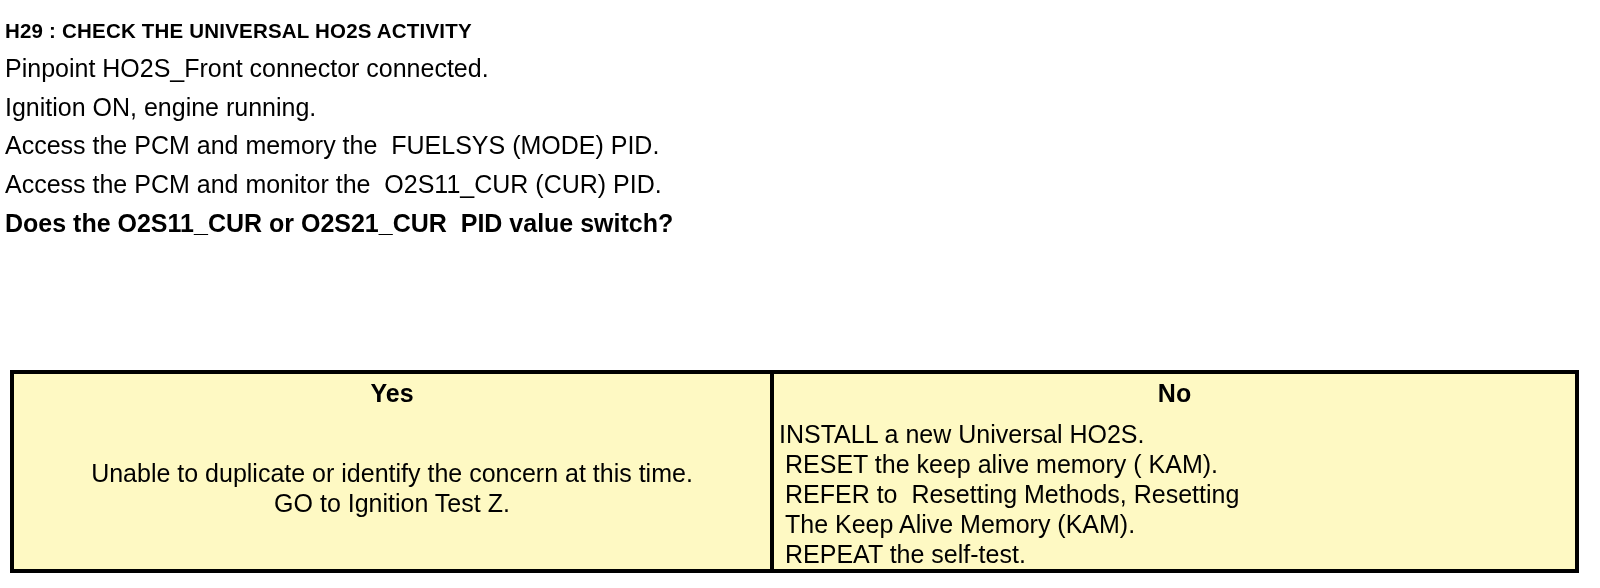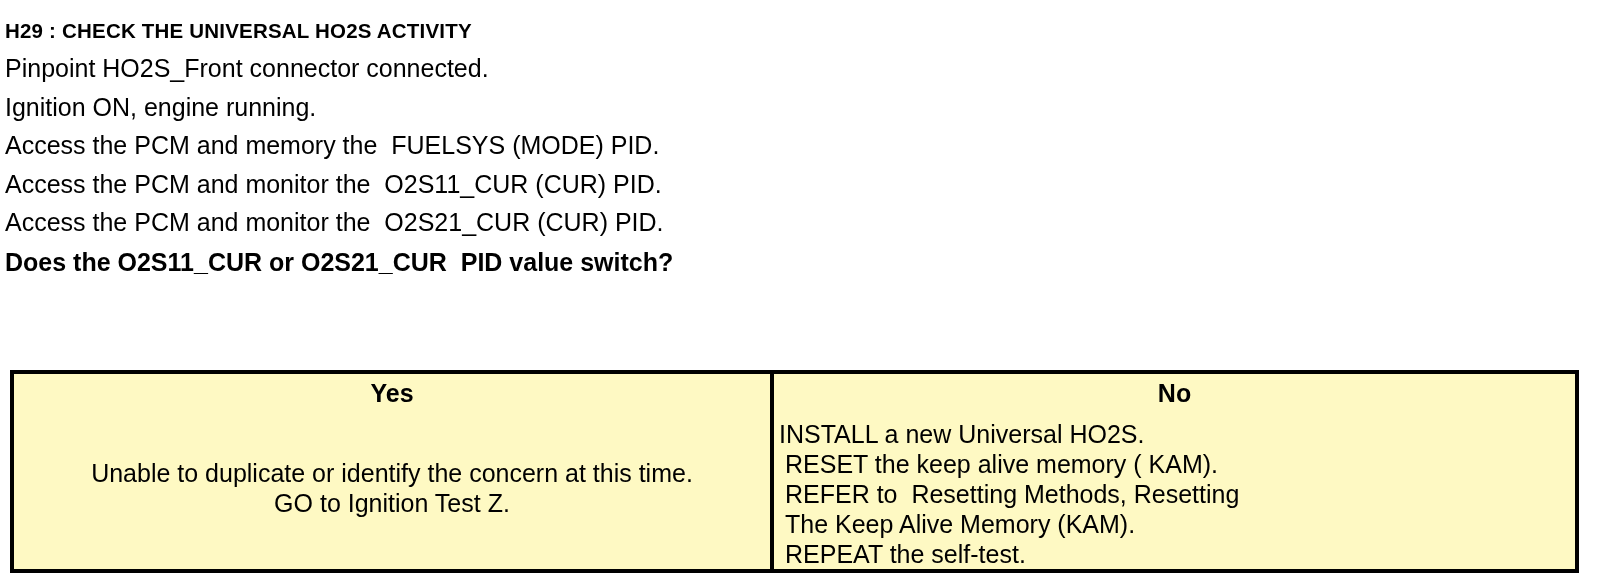--- a/index.html
+++ b/index.html
@@ -116,21 +116,20 @@
 <body>
 
 <div class="page">
 
   <div class="steps">
     <div class="step-line heading">H29 : CHECK THE UNIVERSAL HO2S ACTIVITY</div>
     <div class="step-line">Pinpoint HO2S_Front connector connected.</div>
     <div class="step-line">Ignition ON, engine running.</div>
     <div class="step-line">Access the PCM and memory the  FUELSYS (MODE) PID.</div>
     <div class="step-line">Access the PCM and monitor the  O2S11_CUR (CUR) PID.</div>
-    <div class="step-line">Access the PCM and monitor the  O2S21_CUR (CUR) PID.</div>
     <div class="step-line question">Does the O2S11_CUR or O2S21_CUR  PID value switch?</div>
   </div>
 
   <div class="decision-table">
     <table>
       <colgroup>
         <col class="col-yes">
         <col class="col-no">
       </colgroup>
       <thead>

